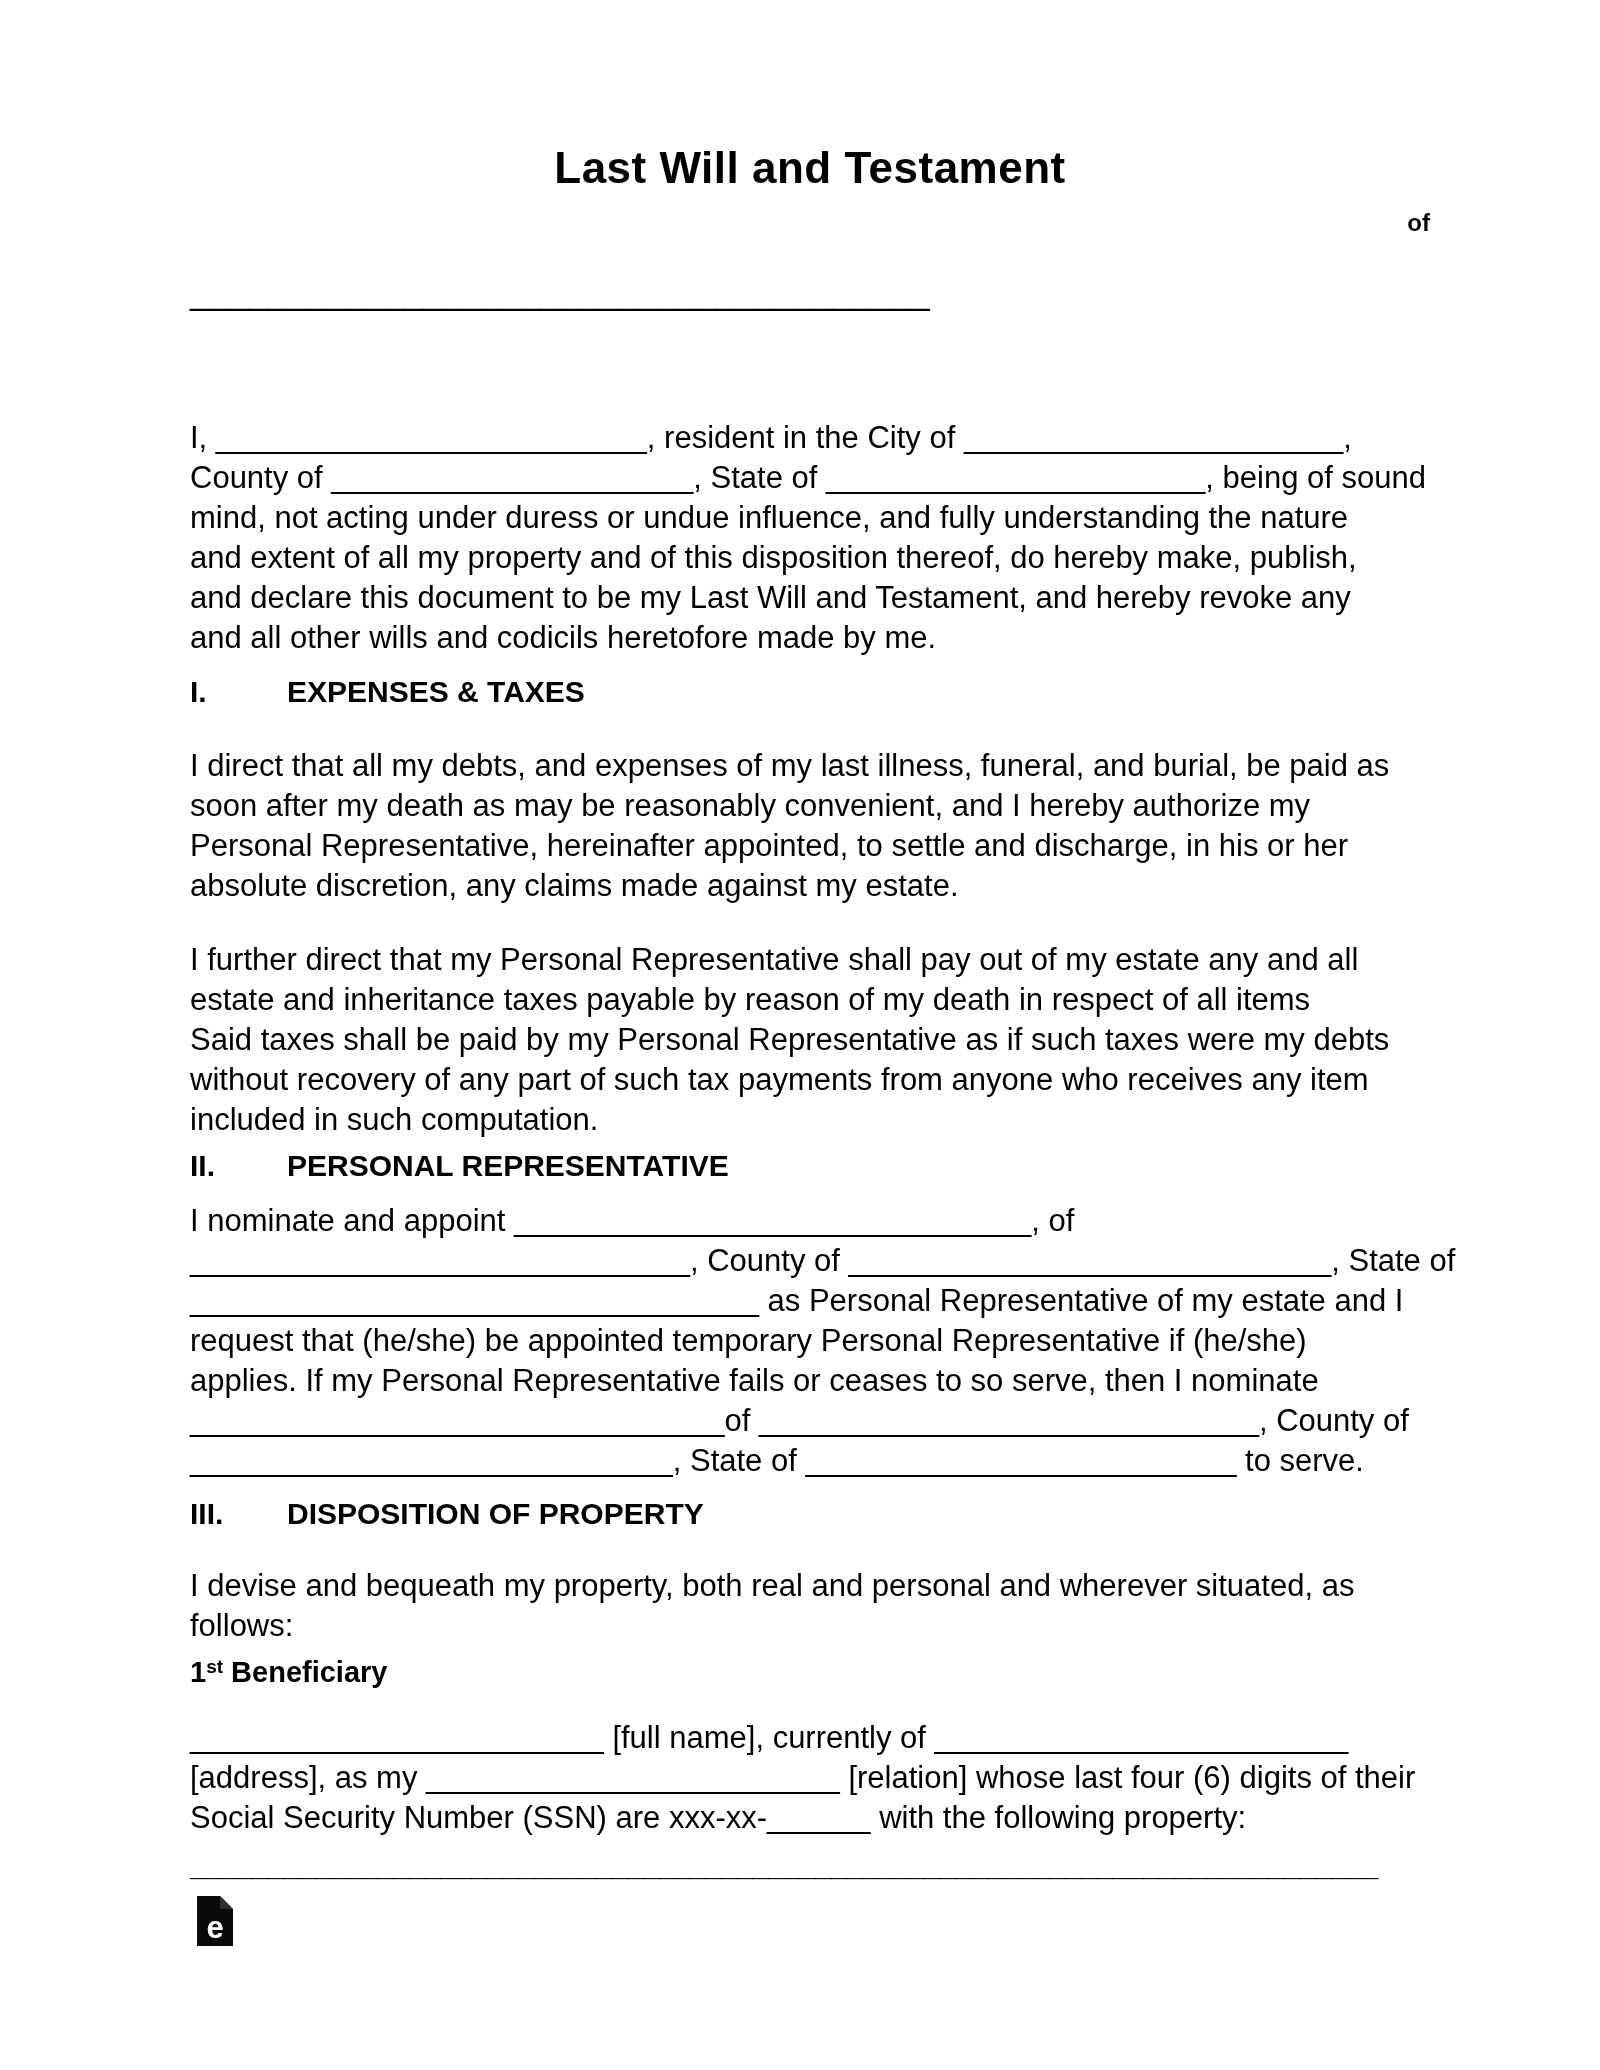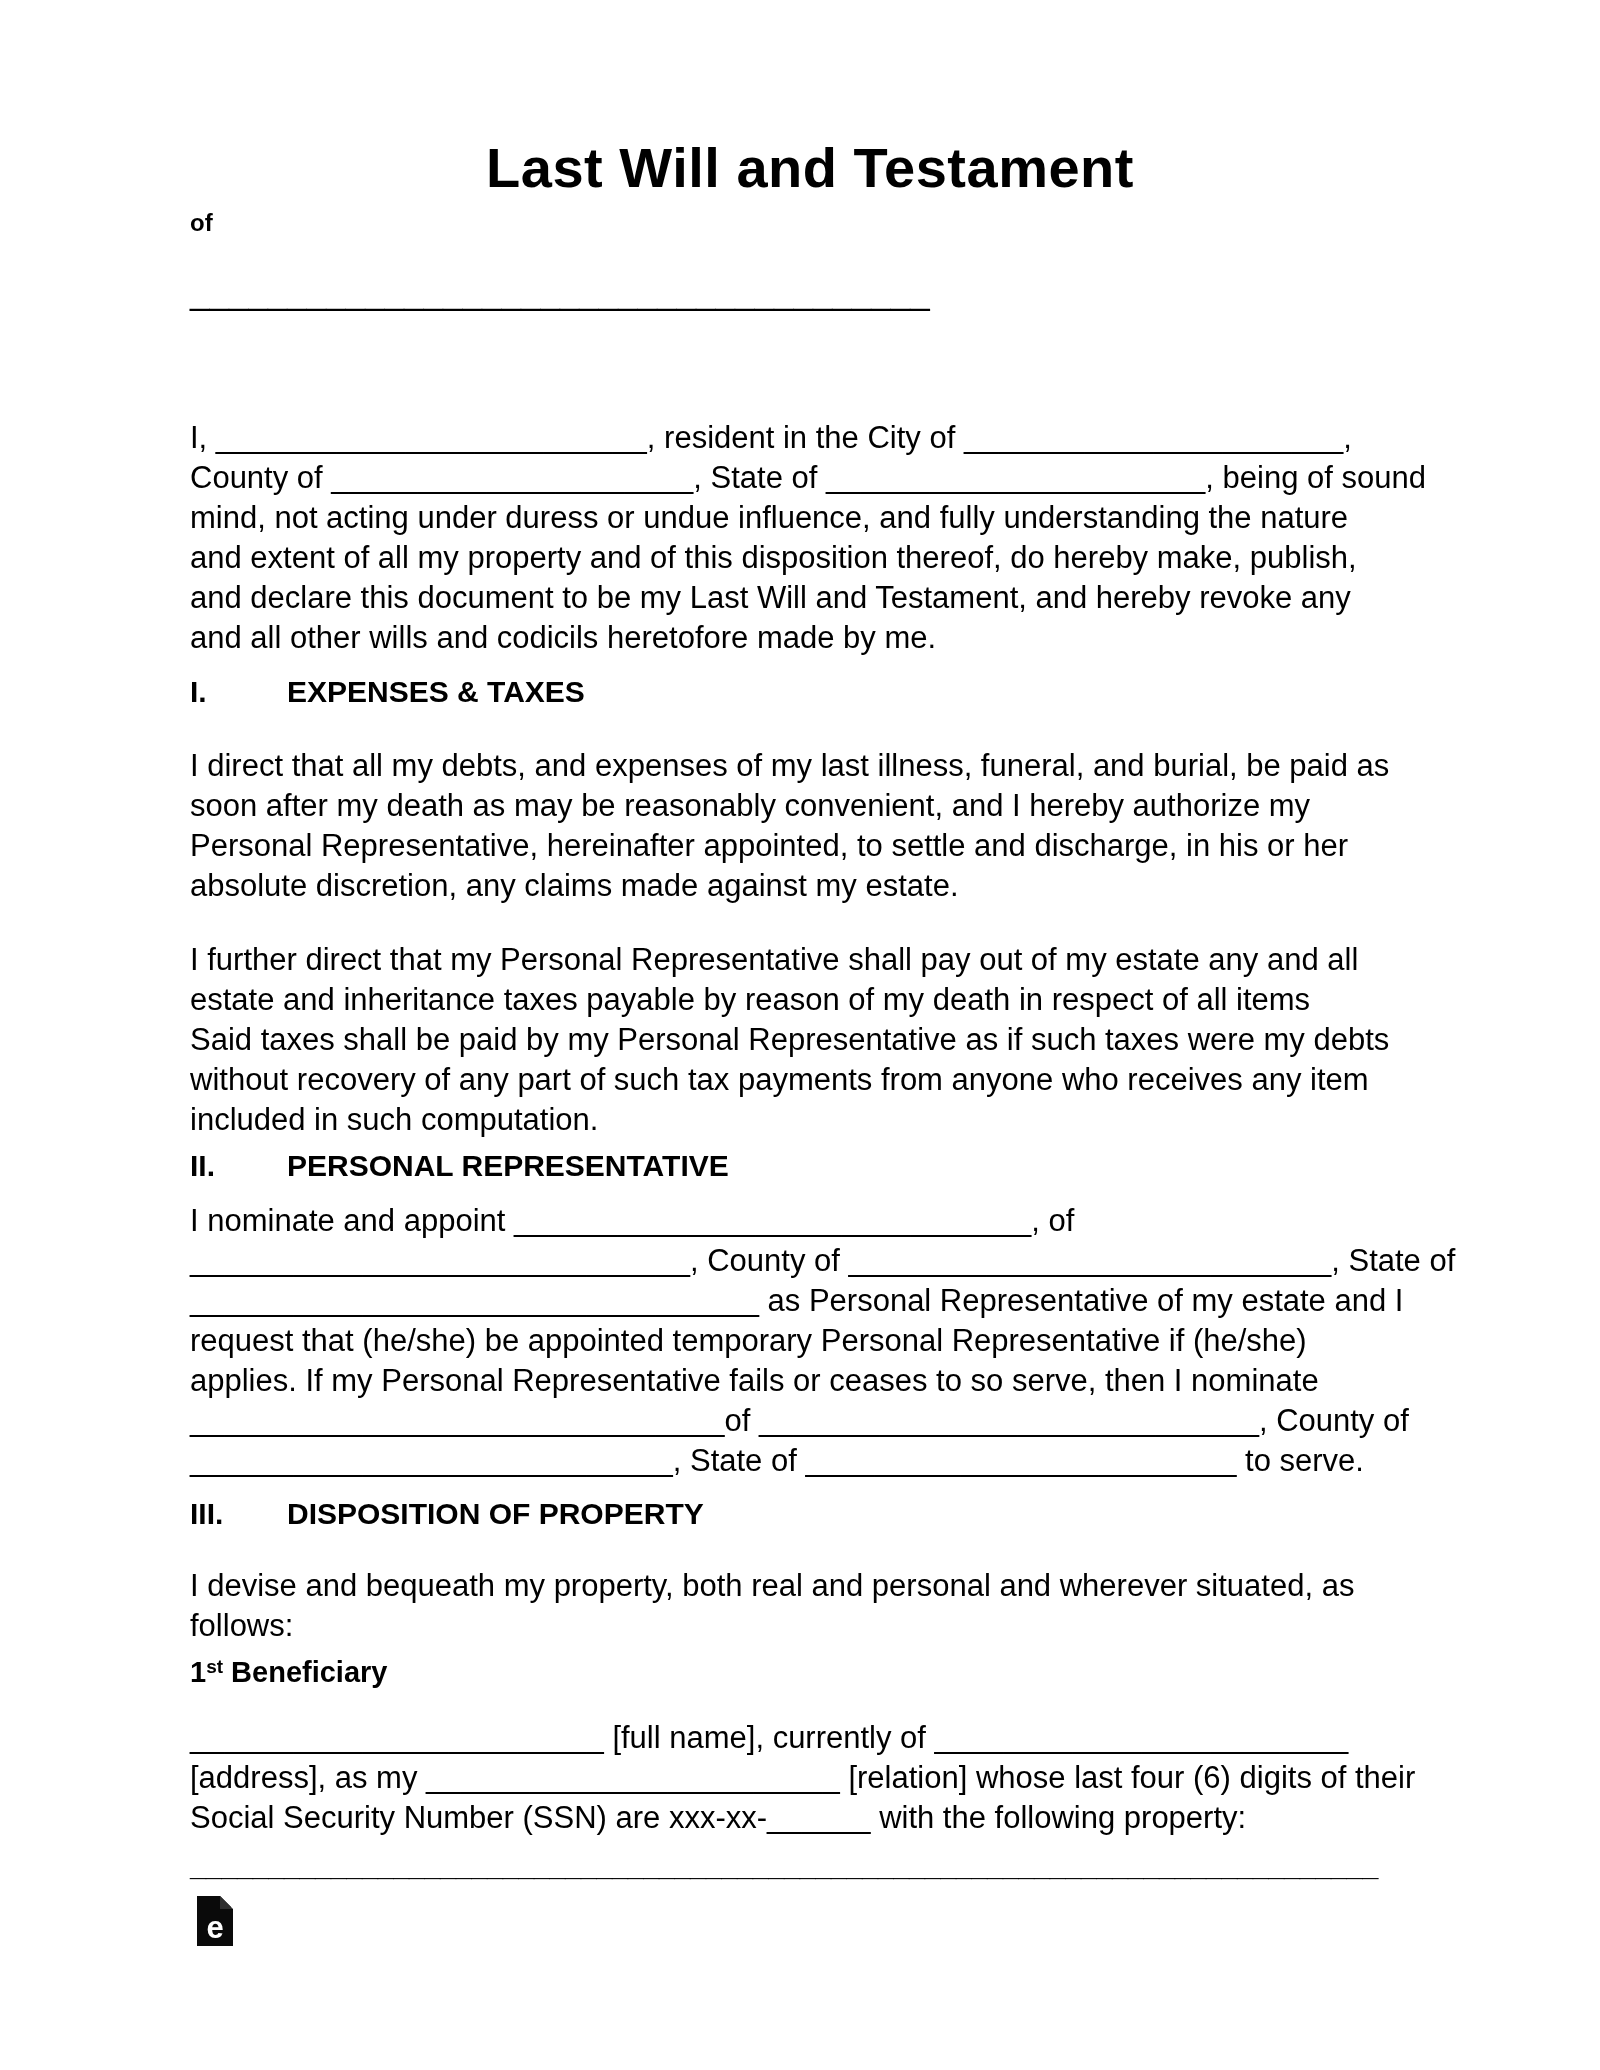--- a/index.html
+++ b/index.html
@@ -9,32 +9,32 @@
     height: 2070px;
     background: #ffffff;
     color: #000000;
     font-family: "Liberation Sans", sans-serif;
     overflow: hidden;
   }
   .content { padding: 0 170px 0 190px; }
 
   .doc-title {
     margin: 142px 0 0 0;
-    font-size: 56px;
+    font-size: 44px;
     line-height: 52px;
     font-weight: bold;
     text-align: center;
     letter-spacing: 0.5px;
   }
   .doc-subtitle {
     margin-top: 14px;
     font-size: 24px;
     line-height: 30px;
     font-weight: bold;
-    text-align: left;
+    text-align: right;
   }
   .name-blank-row {
     margin-top: 34px;
     font-size: 35px;
     line-height: 40px;
     text-align: left;
     white-space: pre;
   }
 
   .para { }

